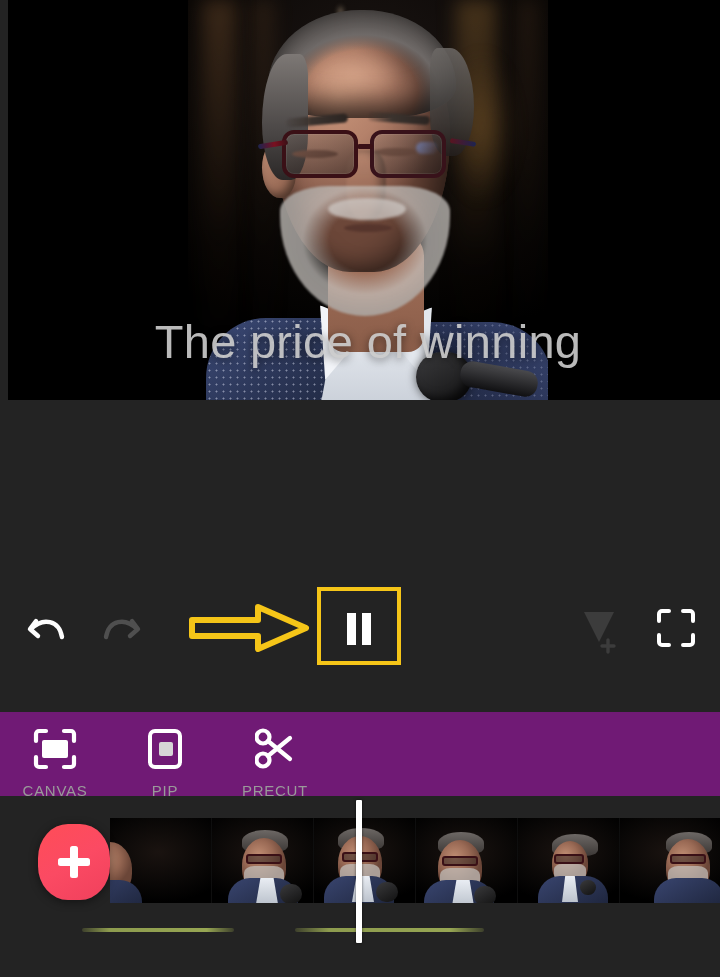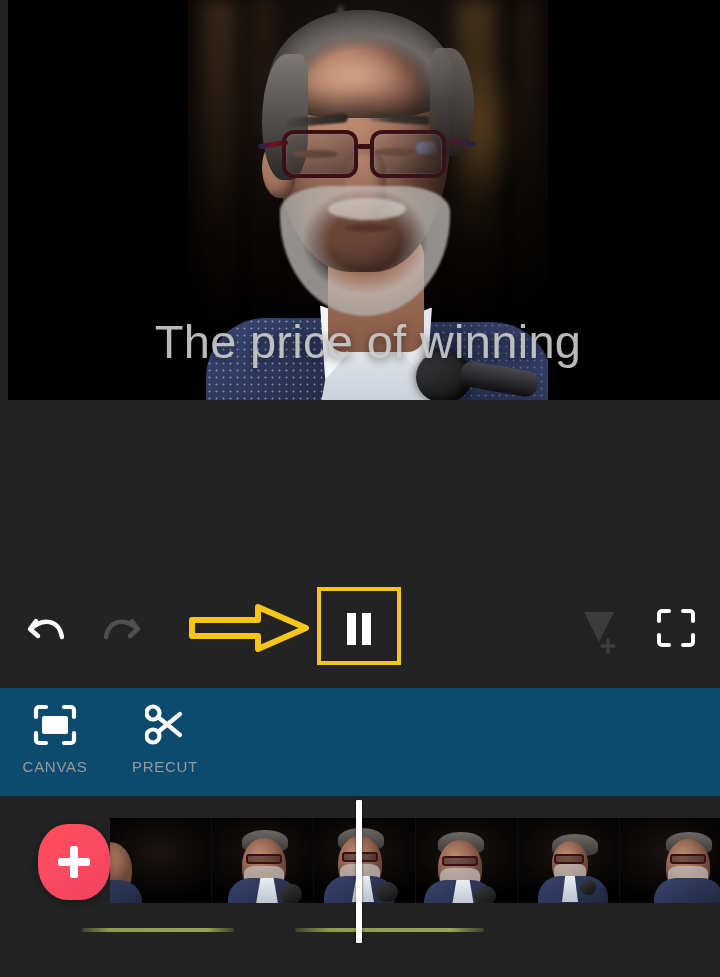--- a/index.html
+++ b/index.html
@@ -231,22 +231,22 @@
   .pause-hi {
     position:absolute; left:317px; top:587px; width:84px; height:78px;
     border:4px solid #f5c518; background:transparent; z-index:6; pointer-events:none;
   }
   .arrow-ann {
     position:absolute; left:188px; top:602px; width:122px; height:52px; z-index:6;
   }
 
   
   .toolstrip {
-    position:absolute; left:0; top:688px; width:720px; height:108px;
-    background:#0c4a6e;
+    position:absolute; left:0; top:712px; width:720px; height:108px;
+    background:#701a75;
     display:flex; align-items:flex-start;
   }
   .tool {
     flex:0 0 110px; height:108px;
     display:flex; flex-direction:column; align-items:center; justify-content:flex-start;
     padding-top:14px;
     position:relative;
   }
   .tool .glyph { height:46px; display:flex; align-items:center; justify-content:center; }
   .tool .lbl {
@@ -453,20 +453,29 @@
           <rect x="9" y="12" width="26" height="18" rx="2" fill="#fff"></rect>
         </svg>
       </div>
       <div class="lbl">Canvas</div>
     </div>
 
 
 
 
 
+    <div class="tool">
+      <div class="glyph">
+        <svg width="38" height="44" viewBox="0 0 38 44">
+          <rect x="4" y="4" width="30" height="36" rx="5" fill="none" stroke="#fff" stroke-width="4"></rect>
+          <rect x="13" y="15" width="14" height="14" rx="2" fill="#d6d6d6"></rect>
+        </svg>
+      </div>
+      <div class="lbl">PIP</div>
+    </div>
 
     <div class="tool">
       <div class="glyph">
         <svg width="40" height="44" viewBox="0 0 40 44">
           <circle cx="8" cy="10" r="6.5" fill="none" stroke="#fff" stroke-width="4.2"></circle>
           <circle cx="8" cy="33" r="6.5" fill="none" stroke="#fff" stroke-width="4.2"></circle>
           <path d="M13 14 L35 32" stroke="#fff" stroke-width="4.2" stroke-linecap="round"></path>
           <path d="M13 29 L35 11" stroke="#fff" stroke-width="4.2" stroke-linecap="round"></path>
         </svg>
       </div>

